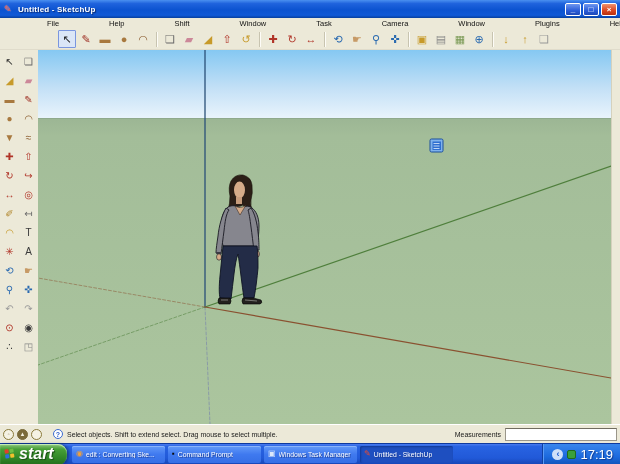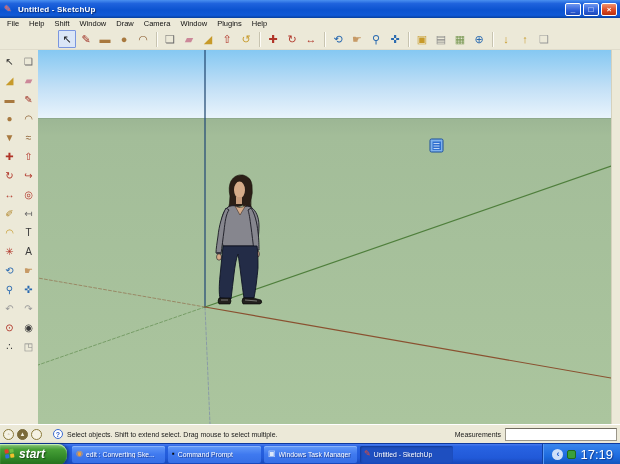--- a/index.html
+++ b/index.html
@@ -13,21 +13,21 @@
     text-shadow:0 0 1px #fff; margin-right:3px; }
   .title-text { color:#fff; font-size:8px; font-weight:bold; text-shadow:1px 1px 1px #0a2a70; letter-spacing:.2px; }
   .winbtns { margin-left:auto; display:flex; gap:2px; }
   .winbtn { width:16px; height:13px; border-radius:2px; border:1px solid #fff;
     background:linear-gradient(180deg,#6f97ef,#2a5cd8 60%,#1c48b8); color:#fff; font-size:8px;
     line-height:11px; text-align:center; font-weight:bold; padding:0; }
   .winbtn.close { background:linear-gradient(180deg,#f0926e,#dd4a24 55%,#b83010); }
 
   
   .menubar { height:11px; display:flex; align-items:center; padding-left:2px; background:#ece9d8; }
-  .menu-item { font-size:7.5px; color:#111; padding:12px 5px; line-height:11px; }
+  .menu-item { font-size:7.5px; color:#111; padding:12px 5px; line-height:11px;margin-left:40px; }
 
   
   .toolbar { height:21px; display:flex; align-items:center; padding-left:58px; background:#ece9d8;
     border-bottom:1px solid #e0dccb; }
   .ticon { width:18px; height:18px; display:flex; align-items:center; justify-content:center;
     border:1px solid transparent; border-radius:1px; margin-right:1px; }
   .ticon .glyph { font-size:11px; line-height:18px; }
   .ticon.on { background:#dbe6f7; border:1px solid #7a96df; }
   .tsep { width:2px; height:15px; margin:0 3px; border-left:1px solid #c8c4b0; border-right:1px solid #fdfcf7; }
 
@@ -61,21 +61,21 @@
     background:linear-gradient(180deg,#4a7cf0 0%,#2863e2 12%,#2159d8 70%,#1747b8 100%);
     border-top:1px solid #0f3a9e; }
   .startbtn { height:21px; width:67px; border:none; border-radius:0 9px 9px 0; display:flex; align-items:center;
     gap:4px; padding-left:5px; background:linear-gradient(180deg,#8ec77e 0%,#47a037 25%,#2f8526 70%,#246d1d 100%);
     box-shadow:inset 0 1px 1px #c8eebc, 2px 0 3px rgba(0,0,0,.35); cursor:pointer; }
   .startflag { width:10px; height:10px; display:grid; grid-template-columns:4px 4px; grid-auto-rows:4px;
     gap:1px; transform:rotate(-8deg); }
   .startflag i { border-radius:1px; }
   .startflag i:nth-child(1){background:#e33e2b;} .startflag i:nth-child(2){background:#6fbf45;}
   .startflag i:nth-child(3){background:#2f6fe0;} .startflag i:nth-child(4){background:#f2c12e;}
-  .startlabel { color:#fff; font-size:12px; font-weight:bold; font-style:italic; text-shadow:1px 1px 1px #1a4a14; }
+  .startlabel { color:#fff; font-size:16px; font-weight:bold; font-style:italic; text-shadow:1px 1px 1px #1a4a14; }
   .tasks { display:flex; align-items:center; gap:3px; margin-left:5px; }
   .task { width:93px; height:17px; border:none; border-radius:2px; display:flex; align-items:center; gap:3px;
     padding:0 4px; background:linear-gradient(180deg,#639af8 0%,#3f79ef 50%,#366fe6 100%);
     box-shadow:inset 0 1px 0 #8ab4fa; color:#fff; font-size:6.8px; white-space:nowrap; overflow:hidden;
     cursor:pointer; }
   .task.on { background:#1e4fc0; box-shadow:inset 1px 1px 2px #123a96; }
   .task .ticn { font-size:8px; line-height:1; }
   .task .tlabel { overflow:hidden; text-overflow:ellipsis; text-shadow:1px 1px 1px #1a3a90; }
   .tray { margin-left:auto; height:21px; display:flex; align-items:center; gap:4px; padding:0 7px 0 9px;
     background:linear-gradient(180deg,#3a86ec 0%,#1c6ade 60%,#1253b8 100%);
@@ -101,21 +101,21 @@
         <button class="winbtn close">×</button>
       </span>
     </div>
 
     <div class="menubar">
 
     <span class="menu-item">File</span>
         <span class="menu-item">Help</span>
         <span class="menu-item">Shift</span>
         <span class="menu-item">Window</span>
-        <span class="menu-item">Draw</span>
+        <span class="menu-item">Task</span>
         <span class="menu-item">Camera</span>
         <span class="menu-item">Window</span>
         <span class="menu-item">Plugins</span>
         <span class="menu-item">Help</span>
       </div>
 
     <div class="toolbar">
 
     <span class="ticon on">
           <span class="glyph" style="color: rgb(26, 26, 26);">↖</span>

